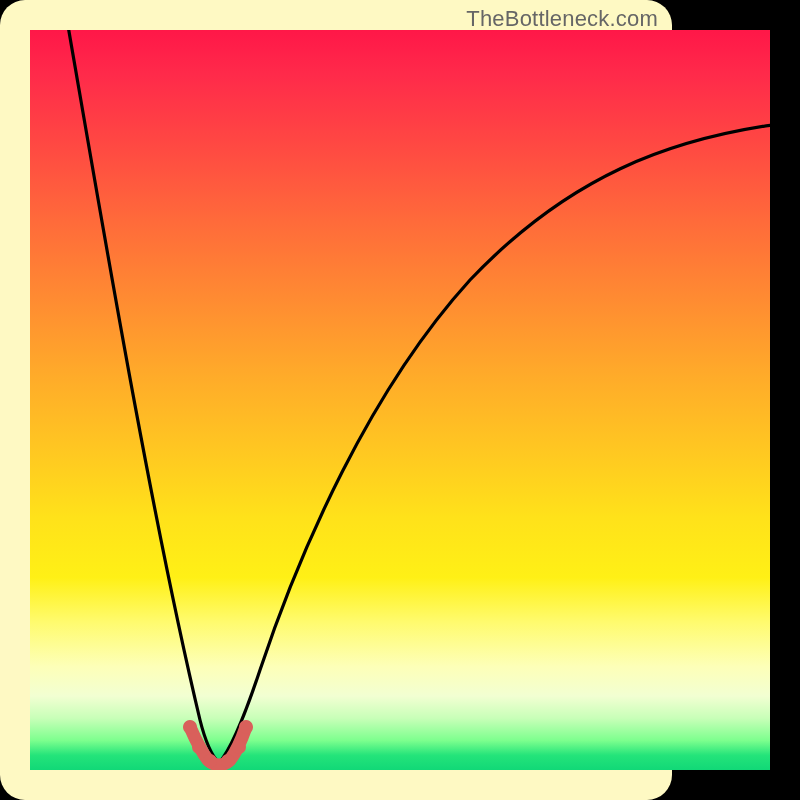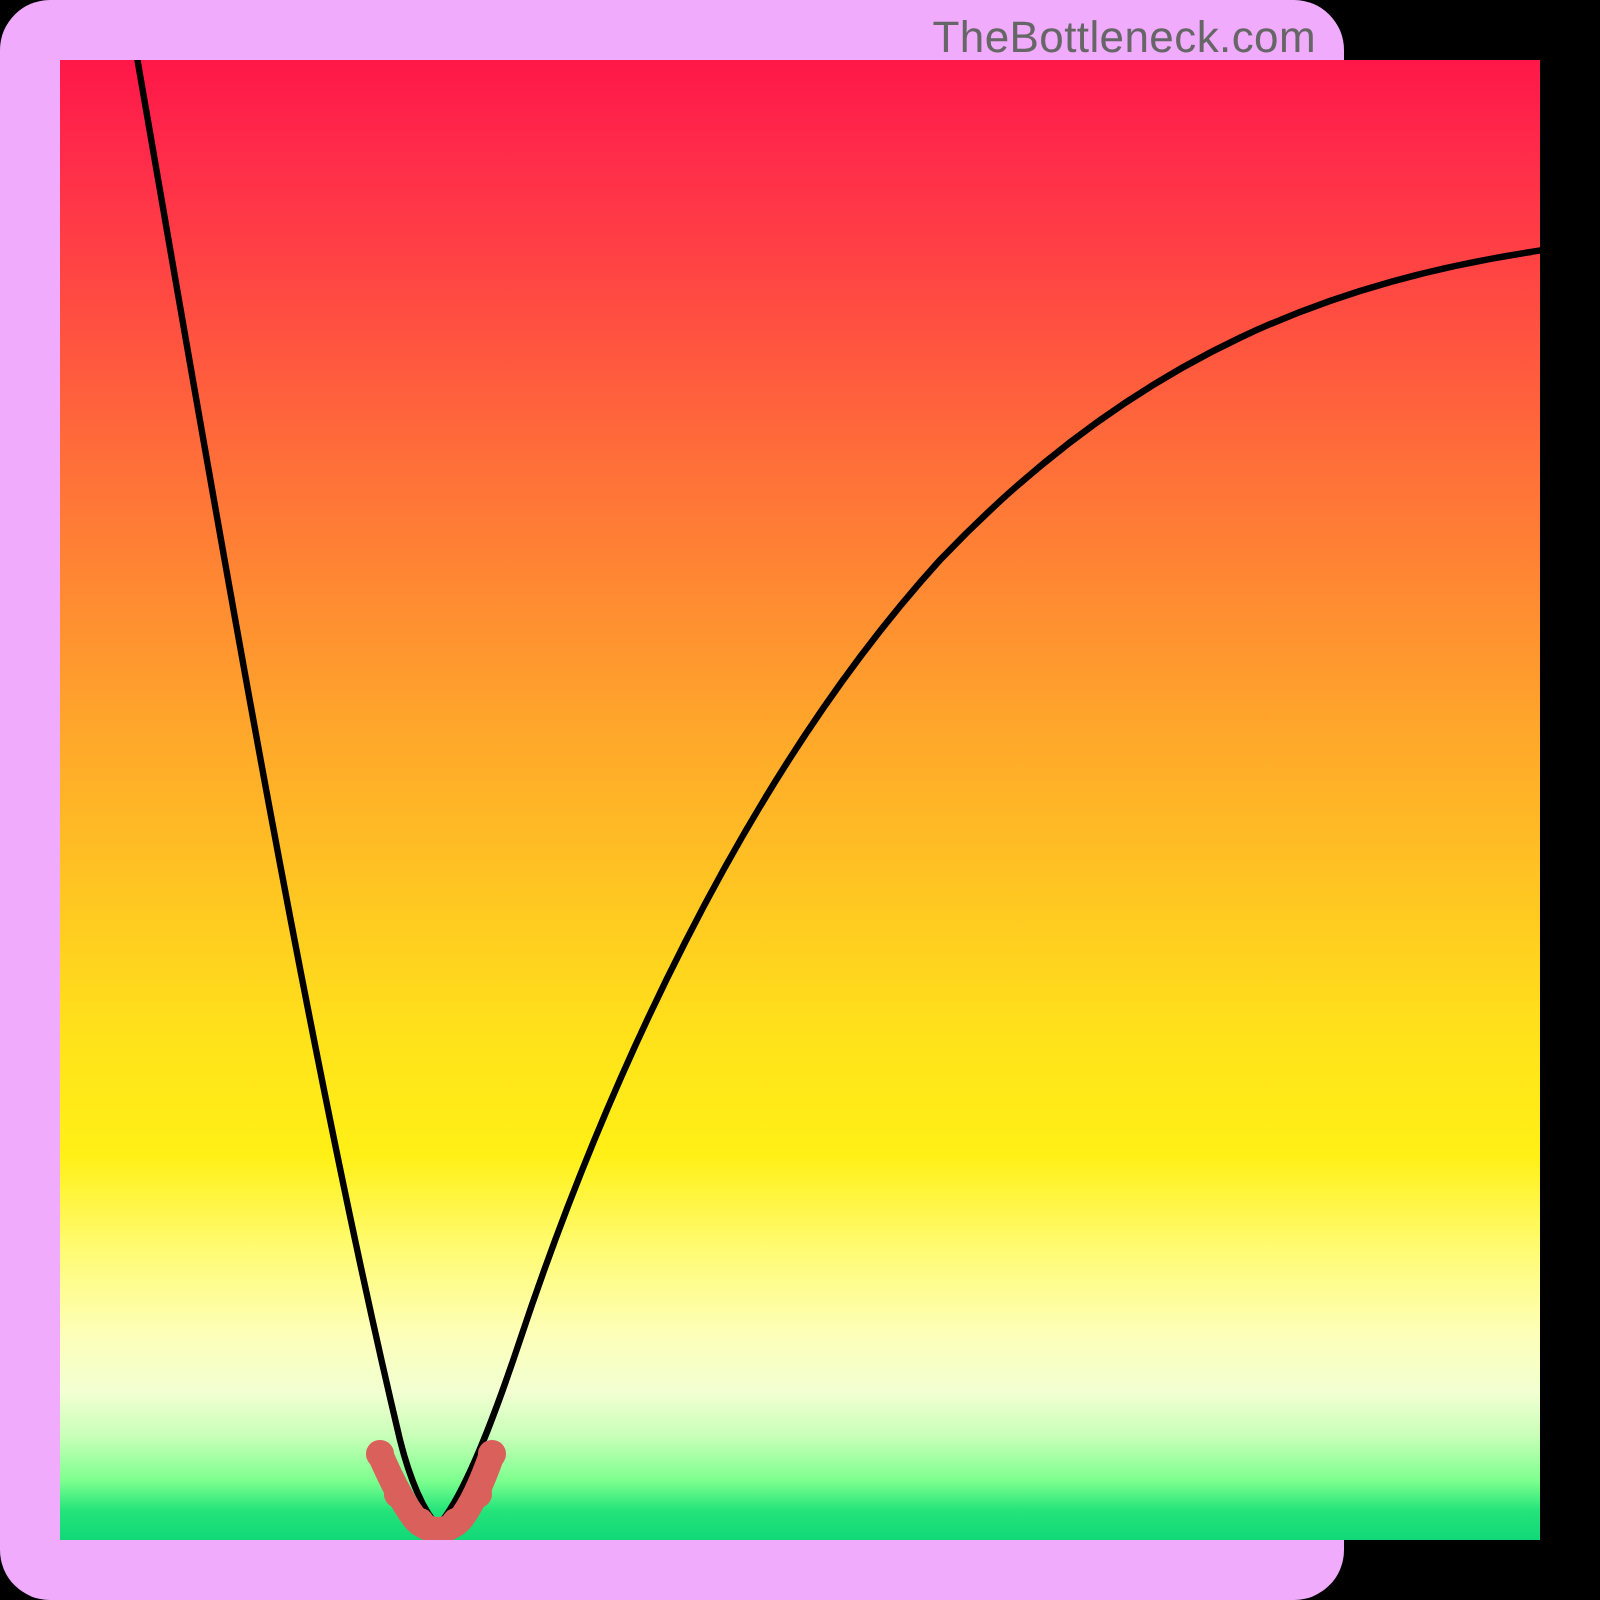--- a/index.html
+++ b/index.html
@@ -10,21 +10,21 @@
     background: #000;
     overflow: hidden;
     font-family: Arial, Helvetica, sans-serif;
   }
   .frame {
     position: absolute;
     left: 0;
     top: 0;
     width: 672px;
     height: 800px;
-    background: #f0abfc;
+    background: #fef9c3;
     border-radius: 25px;
   }
   .plot {
     position: absolute;
     left: 30px;
     top: 30px;
     width: 740px;
     height: 740px;
     
     background: linear-gradient(

